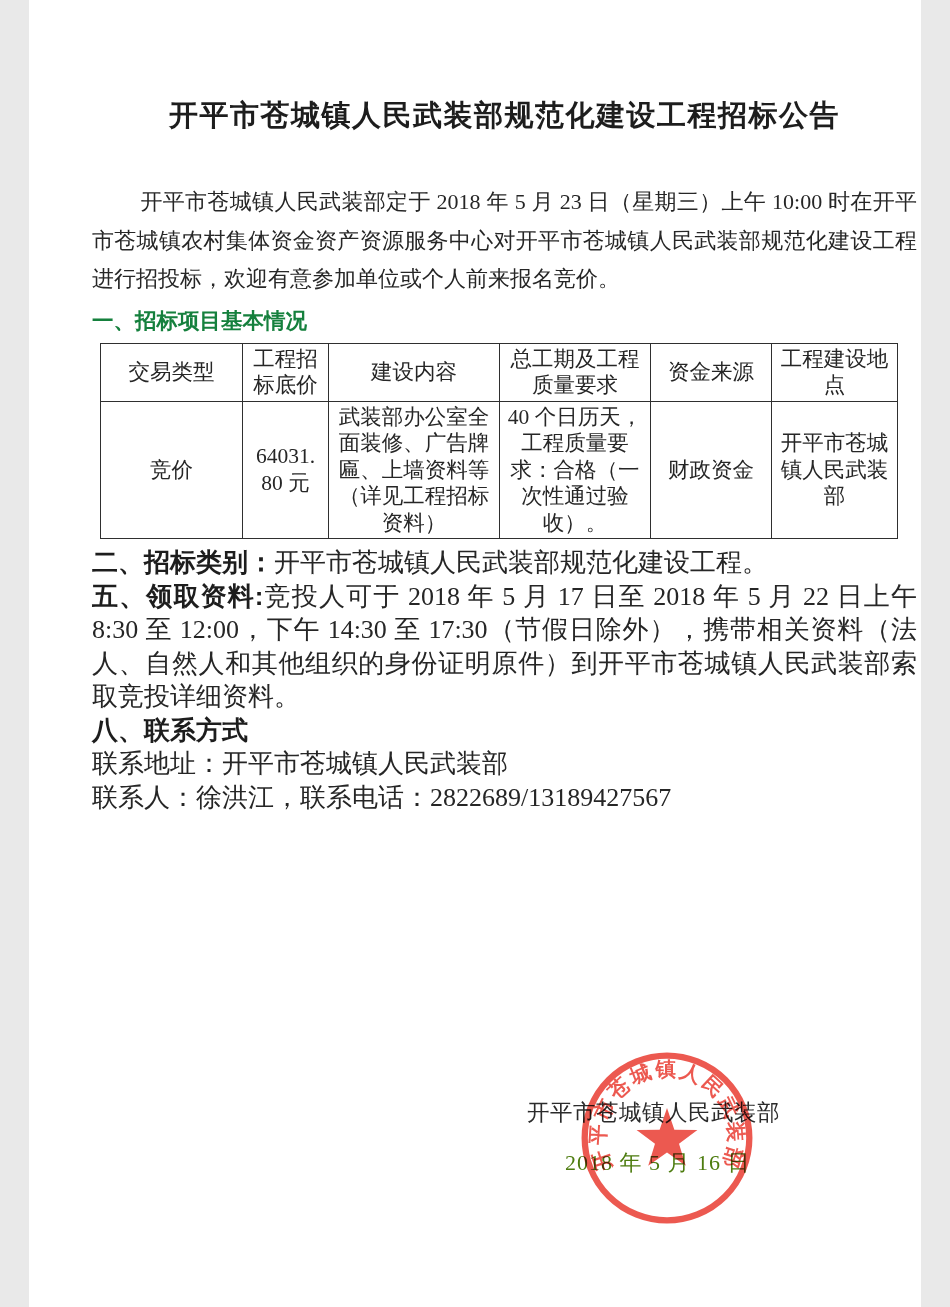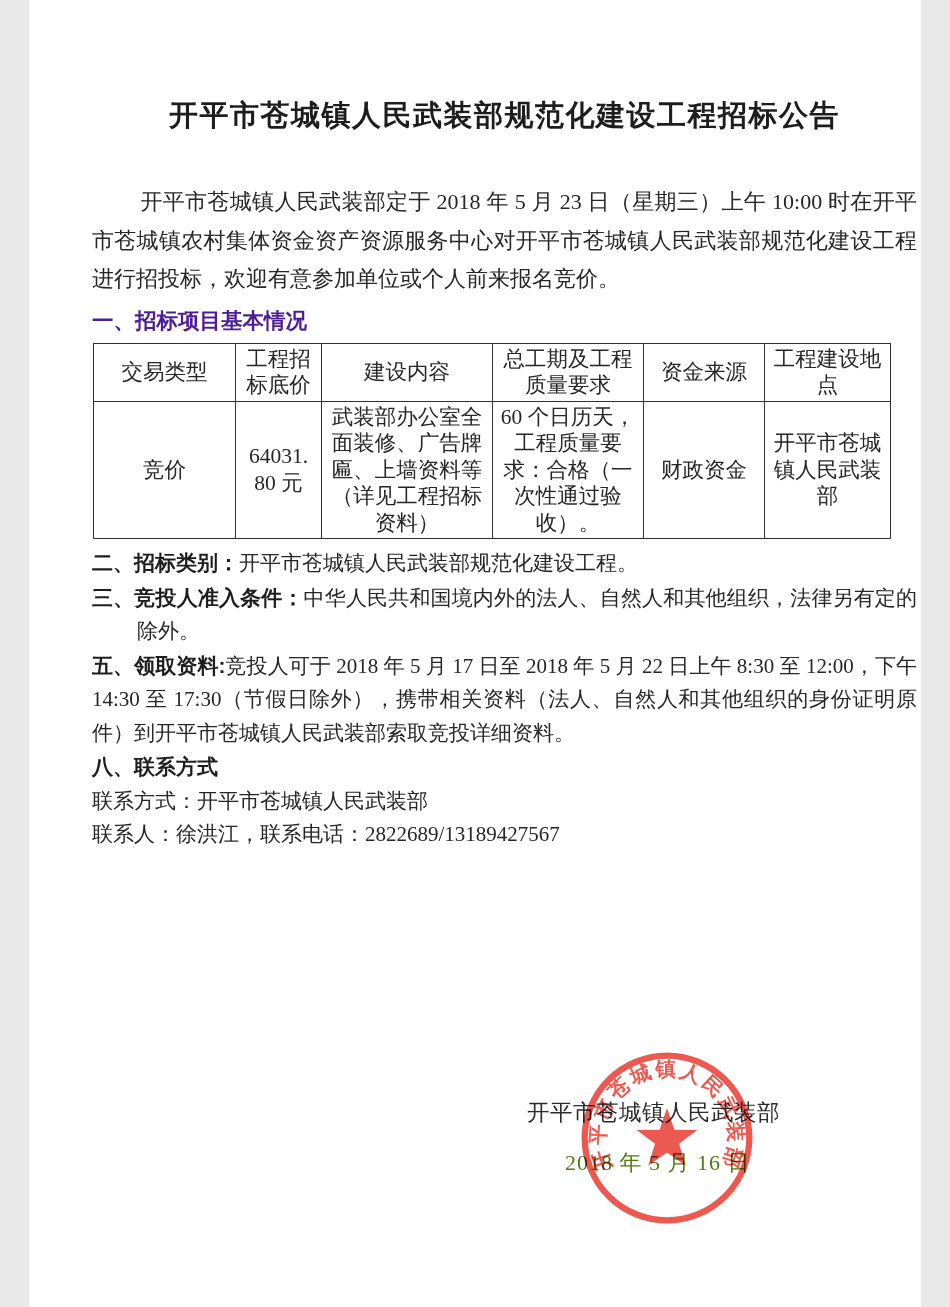--- a/index.html
+++ b/index.html
@@ -34,42 +34,42 @@
     line-height:38.5px;
     text-align:justify;
     text-indent:2.2em;
   }
   .sec-heading {
     margin:0 0 3px 0;
     font-family:"Liberation Sans", sans-serif;
     font-weight:700;
     font-size:21.5px;
     line-height:37px;
-    color:#4c1d95;
+    color:#15803d;
   }
   table.info {
     width:797px;
     border-collapse:collapse;
     table-layout:fixed;
-    margin:0 0 7px 1px;
+    margin:0 0 7px 8px;
   }
   table.info th, table.info td {
     border:1.6px solid #2f2f2f;
     text-align:center;
     font-weight:400;
     font-size:21.5px;
     padding:2px 6px;
     vertical-align:middle;
   }
   table.info th { height:53px; line-height:26px; }
   table.info td { height:124px; line-height:26.5px; }
   .td-price { white-space:pre-line; }
   p.sec {
     margin:0;
-    font-size:21px;
+    font-size:26px;
     line-height:33.5px;
     text-align:justify;
   }
   p.hang { padding-left:45px; text-indent:-45px; }
   b.ht {
     font-family:"Liberation Sans", sans-serif;
     font-weight:700;
     color:#1d1d1d;
   }
   .sign-org {
@@ -127,39 +127,38 @@
           <th>资金来源</th>
           <th>工程建设地点</th>
         </tr>
       </thead>
       <tbody>
         <tr>
           <td>竞价</td>
           <td class="td-price">64031.
 80 元</td>
           <td>武装部办公室全面装修、广告牌匾、上墙资料等（详见工程招标资料）</td>
-          <td>60 个日历天，工程质量要求：合格（一次性通过验收）。</td>
+          <td>40 个日历天，工程质量要求：合格（一次性通过验收）。</td>
           <td>财政资金</td>
           <td>开平市苍城镇人民武装部</td>
         </tr>
       </tbody>
     </table>
 
     <p class="sec"><b class="ht">二、招标类别：</b><span>开平市苍城镇人民武装部规范化建设工程。</span></p>
 
-    <p class="sec hang"><b class="ht">三、竞投人准入条件：</b><span>中华人民共和国境内外的法人、自然人和其他组织，法律另有定的除外。</span></p>
 
 
     <p class="sec"><b class="ht">五、领取资料:</b><span>竞投人可于 2018 年 5 月 17 日至 2018 年 5 月 22 日上午 8:30 至 12:00，下午 14:30 至 17:30（节假日除外），携带相关资料（法人、自然人和其他组织的身份证明原件）到开平市苍城镇人民武装部索取竞投详细资料。</span></p>
 
 
 
     <p class="sec"><b class="ht">八、联系方式</b></p>
 
-    <p class="sec">联系方式：开平市苍城镇人民武装部</p>
+    <p class="sec">联系地址：开平市苍城镇人民武装部</p>
     <p class="sec">联系人：徐洪江，联系电话：2822689/13189427567</p>
   </div>
 
   <div class="sign-org">开平市苍城镇人民武装部</div>
   <div class="sign-date">2018 年 5 月 16 日</div>
 
   <svg class="seal" viewBox="0 0 190 190" aria-hidden="true">
     <circle cx="95" cy="95" r="85" fill="none" stroke="#ea4238" stroke-width="6.5"></circle>
     <polygon points="95,64 102.6,86.5 126.4,86.8 107.4,101 114.4,123.7 95,110 75.6,123.7 82.6,101 63.6,86.8 87.4,86.5" fill="#ea4238"></polygon>
     <defs>

